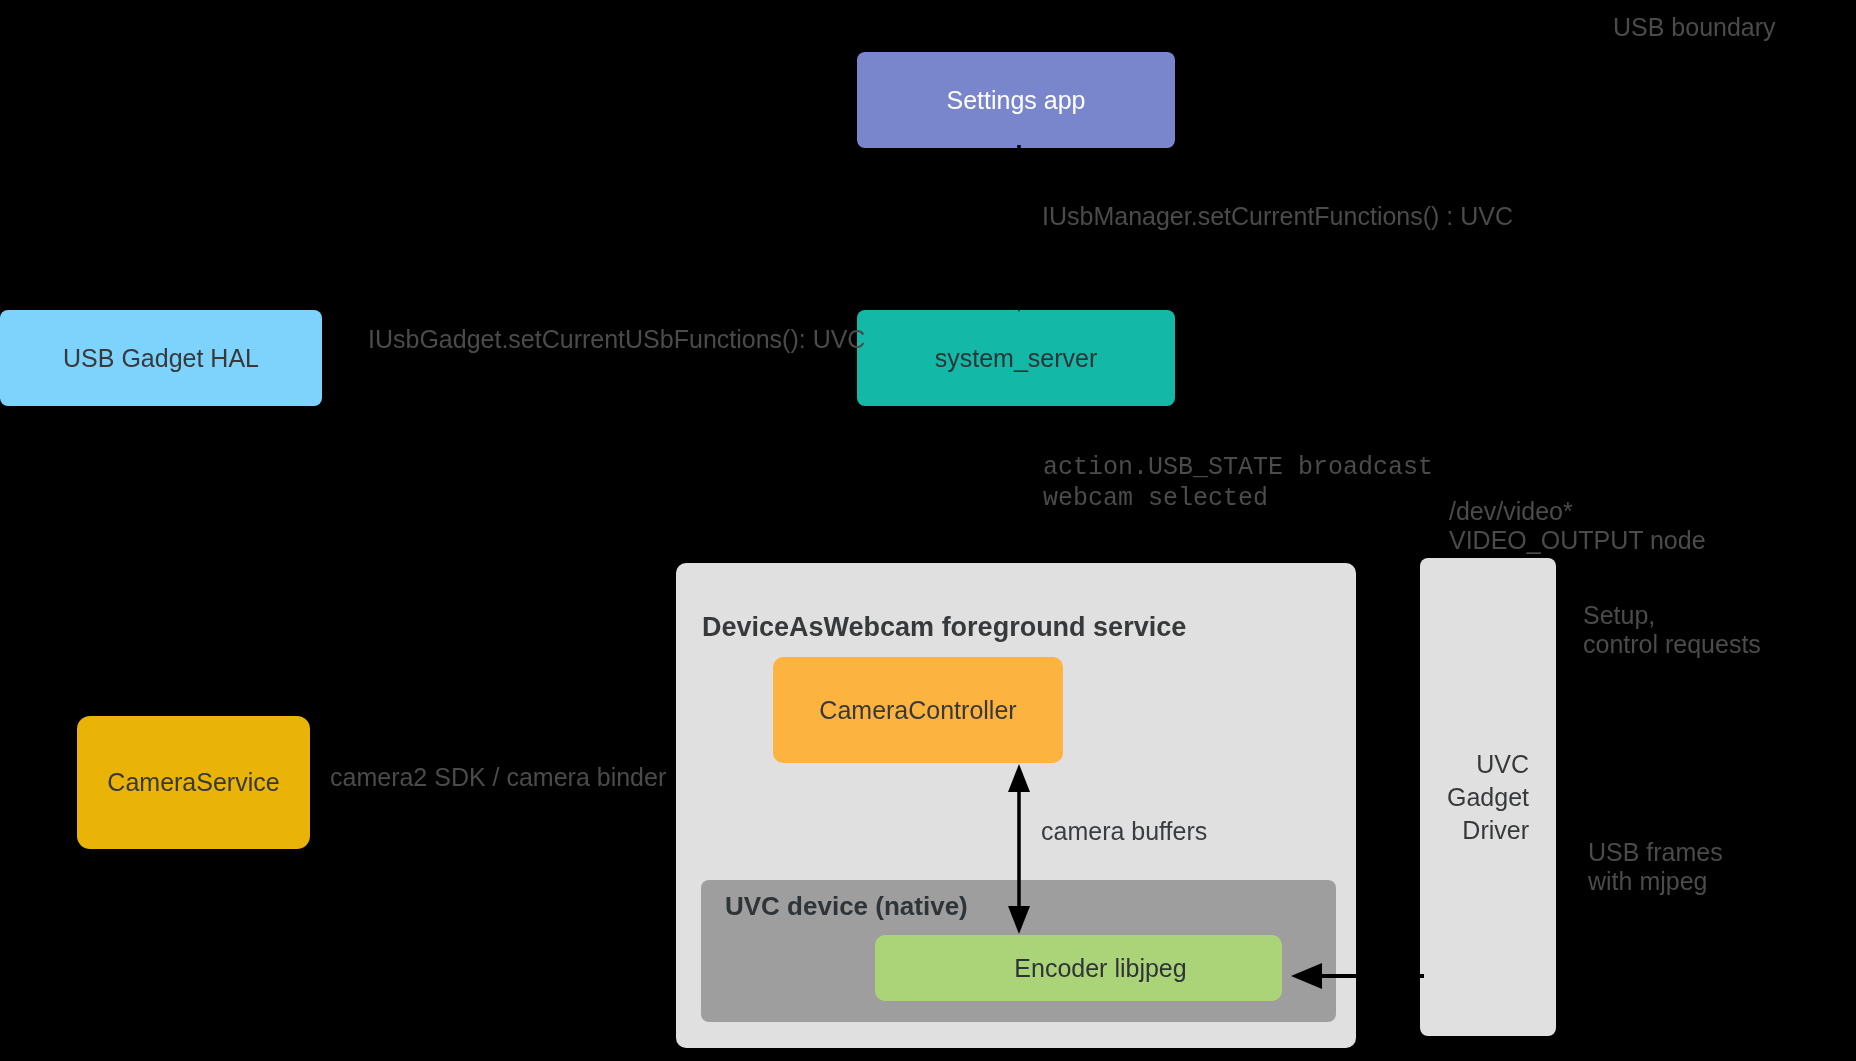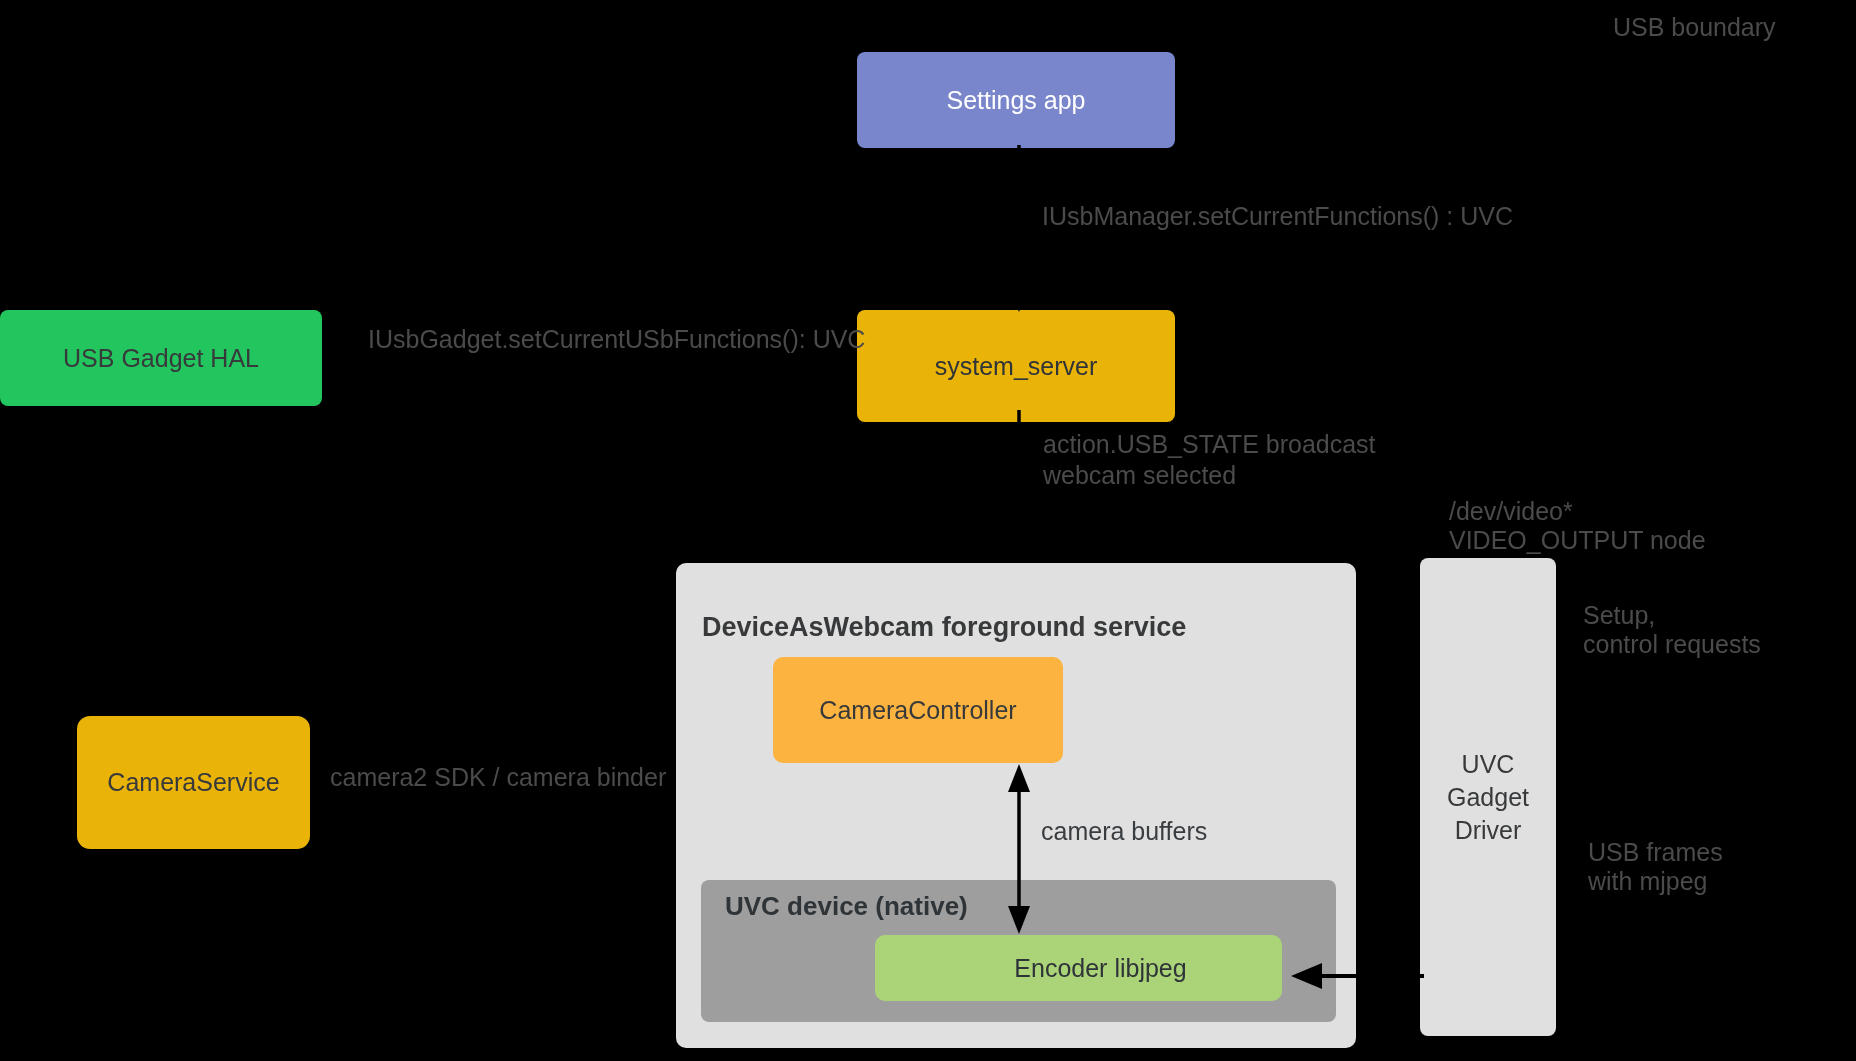--- a/index.html
+++ b/index.html
@@ -6,31 +6,31 @@
   #stage{
     position:relative;
     width:1856px;height:1061px;
     background:#000000;
     font-family:"Liberation Sans", sans-serif;
     overflow:hidden;
   }
   .box{
     position:absolute;
     display:flex;align-items:center;justify-content:center;
-    text-align:center;
+    text-align:right;
     box-sizing:border-box;
   }
   .rounded8{border-radius:8px;}
   .rounded10{border-radius:10px;}
   .box-label{font-size:25px;color:#37393B;}
   
   .settings-app{left:857px;top:52px;width:318px;height:96px;background:#7986CB;}
   .settings-app .box-label{color:#FFFFFF;}
-  .usb-gadget-hal{left:0px;top:310px;width:322px;height:96px;background:#22c55e;}
-  .system-server{left:857px;top:310px;width:318px;height:112px;background:#eab308;}
+  .usb-gadget-hal{left:0px;top:310px;width:322px;height:96px;background:#7dd3fc;}
+  .system-server{left:857px;top:310px;width:318px;height:96px;background:#14b8a6;}
   .system-server .box-label{color:#2F3438;}
   .dwc-container{left:676px;top:563px;width:680px;height:485px;background:#E0E0E0;border-radius:10px;}
   .dwc-title{
     position:absolute;left:702px;top:612px;
     font-size:27px;font-weight:bold;color:#37393B;
   }
   .camera-controller{left:773px;top:657px;width:290px;height:106px;background:#FCB340;}
   .camera-service{left:77px;top:716px;width:233px;height:133px;background:#eab308;border-radius:13px;}
   .uvc-native{left:701px;top:880px;width:635px;height:142px;background:#9E9E9E;}
   .uvc-native-title{
@@ -43,21 +43,21 @@
   .uvc-gadget-driver .box-label{white-space:pre-line;line-height:33px;}
   
   .note{
     position:absolute;
     font-size:25px;color:#4B4B4B;
     white-space:pre-line;line-height:31px;
   }
   .note-usb-boundary{left:1613px;top:12px;}
   .note-iusbmanager{left:1042px;top:201px;}
   .note-iusbgadget{left:368px;top:324px;}
-  .note-usbstate{left:1043px;top:429px;}
+  .note-usbstate{left:1043px;top:452px;font-family:Liberation Mono, monospace;}
   .note-devvideo{left:1449px;top:497px;line-height:29px;}
   .note-setup{left:1583px;top:601px;line-height:29px;}
   .note-camera2{left:330px;top:762px;}
   .note-camerabuffers{left:1041px;top:816px;color:#3A3D40;}
   .note-usbframes{left:1588px;top:838px;line-height:29px;}
   
   #arrows{
     position:absolute;left:0;top:0;width:1856px;height:1061px;
     pointer-events:none;
   }

